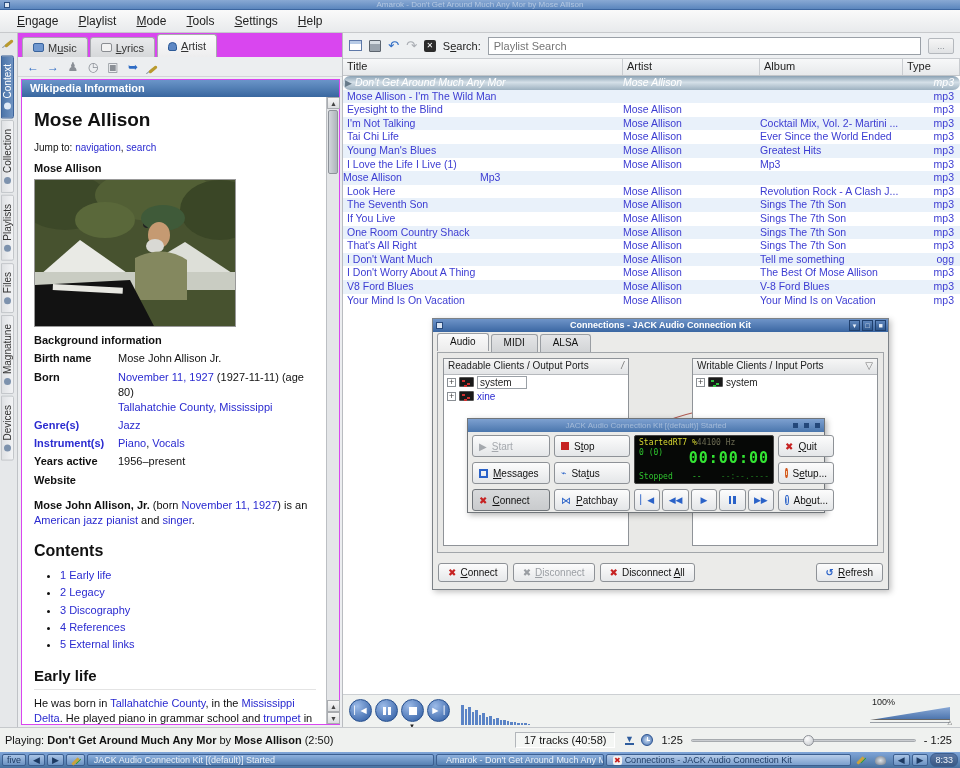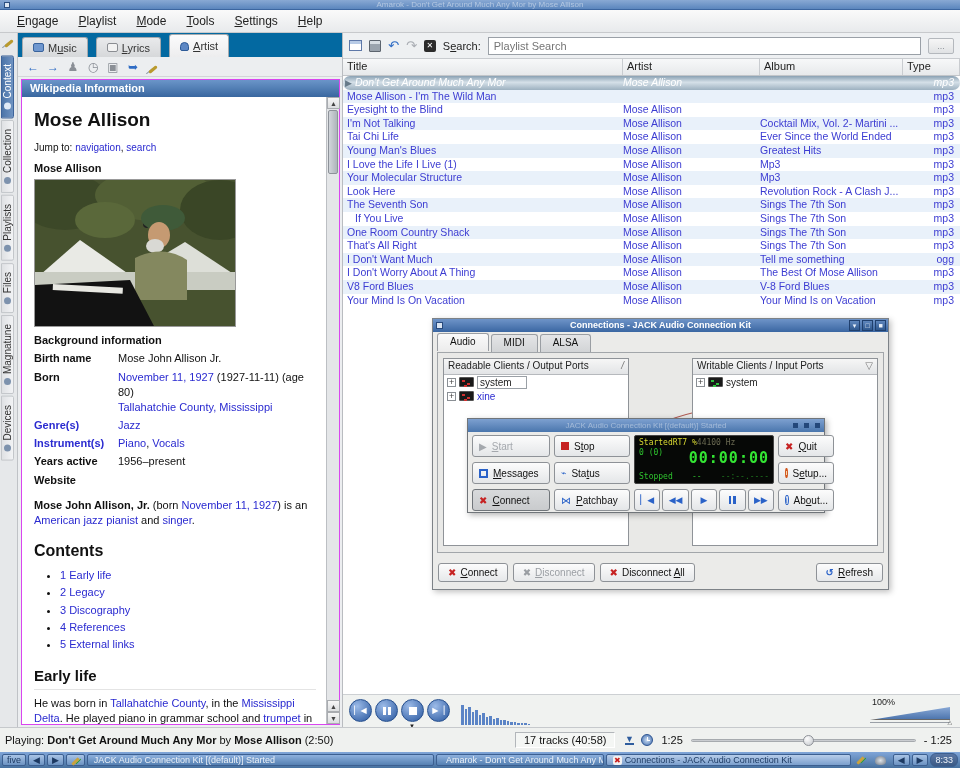--- a/index.html
+++ b/index.html
@@ -28,21 +28,21 @@
   
   .strip-tool { width:18px; height:20px; display:flex; align-items:center; justify-content:center; }
   .wrench-glyph { display:inline-block; width:10px; height:3px; background:#b99a2e; border-radius:2px; transform:rotate(-40deg); box-shadow:-4px -1px 0 -1px #8f9aa6; }
   .vtab { writing-mode:vertical-rl; transform:rotate(180deg); text-align:center; font-size:10px; color:#333;
     padding:8px 0; margin:2px 1px; border:1px solid #c3c6ca; border-radius:2px 0 0 2px; background:linear-gradient(90deg,#f2f3f5,#dfe1e4); display:flex; align-items:center; gap:4px; }
   .vtab.active { background:linear-gradient(90deg,#6f93c2,#4c74a8); color:#fff; border-color:#3d639a; }
   .vtab .dot { width:7px; height:7px; border-radius:50%; background:#7d92ad; transform:rotate(180deg); }
   .vtab.active .dot { background:#dfe9f6; }
 
   
-  .ctx-tabs { height:24px; display:flex; align-items:flex-end; padding-left:4px; gap:8px; background:#0369a1; }
+  .ctx-tabs { height:24px; display:flex; align-items:flex-end; padding-left:4px; gap:2px; background:#d946ef; }
   .ctx-tab { height:20px; display:flex; align-items:center; gap:4px; padding:0 10px; font-size:11px;
     border:1px solid #a7aaae; border-bottom:none; border-radius:3px 3px 0 0; background:linear-gradient(#e9eaec,#d6d8da); color:#333; }
   .ctx-tab.active { height:23px; background:linear-gradient(#fbfbfc,#ededee); }
   .ti { display:inline-block; width:11px; height:9px; border-radius:2px; }
   .ti-music { background:#6f97cf; border:1px solid #39639c; }
   .ti-lyrics { background:#f2f2f2; border:1px solid #8a8d92; }
   .ti-person { width:9px; height:9px; background:#5d87c4; border-radius:50% 50% 2px 2px; border:1px solid #2d5florida; border:1px solid #2d5a97; }
   .ctx-toolbar { height:20px; display:flex; align-items:center; gap:6px; padding-left:8px; background:#eceef0; border-bottom:1px solid #d3d5d8; color:#6b7076; font-size:12px; }
   .ctx-toolbar .tbico { width:14px; text-align:center; }
   .ico-blue { color:#2f6cc4; }
@@ -397,39 +397,38 @@
             <div class="col c-album">Greatest Hits</div>
             <div class="col c-type" style="text-align: right; padding-right: 6px;">mp3</div>
           </div>
           <div class="pl-row">
             <div class="col c-title" style="padding-left: 4px;">I Love the Life I Live (1)</div>
             <div class="col c-artist">Mose Allison</div>
             <div class="col c-album">Mp3</div>
             <div class="col c-type" style="text-align: right; padding-right: 6px;">mp3</div>
           </div>
           <div class="pl-row odd">
-            <div class="col c-title" style="padding-left: 4px;">Your Molecular Structure</div>
             <div class="col c-artist">Mose Allison</div>
             <div class="col c-album">Mp3</div>
             <div class="col c-type" style="text-align: right; padding-right: 6px;">mp3</div>
           </div>
           <div class="pl-row">
             <div class="col c-title" style="padding-left: 4px;">Look Here</div>
             <div class="col c-artist">Mose Allison</div>
             <div class="col c-album">Revolution Rock -  A Clash J...</div>
             <div class="col c-type" style="text-align: right; padding-right: 6px;">mp3</div>
           </div>
           <div class="pl-row odd">
             <div class="col c-title" style="padding-left: 4px;">The Seventh Son</div>
             <div class="col c-artist">Mose Allison</div>
             <div class="col c-album">Sings The 7th Son</div>
             <div class="col c-type" style="text-align: right; padding-right: 6px;">mp3</div>
           </div>
           <div class="pl-row">
-            <div class="col c-title" style="padding-left: 12px;">If You Live</div>
+            <div class="col c-title" style="padding-left: 4px;">If You Live</div>
             <div class="col c-artist">Mose Allison</div>
             <div class="col c-album">Sings The 7th Son</div>
             <div class="col c-type" style="text-align: right; padding-right: 6px;">mp3</div>
           </div>
           <div class="pl-row odd">
             <div class="col c-title" style="padding-left: 4px;">One Room Country Shack</div>
             <div class="col c-artist">Mose Allison</div>
             <div class="col c-album">Sings The 7th Son</div>
             <div class="col c-type" style="text-align: right; padding-right: 6px;">mp3</div>
           </div>

